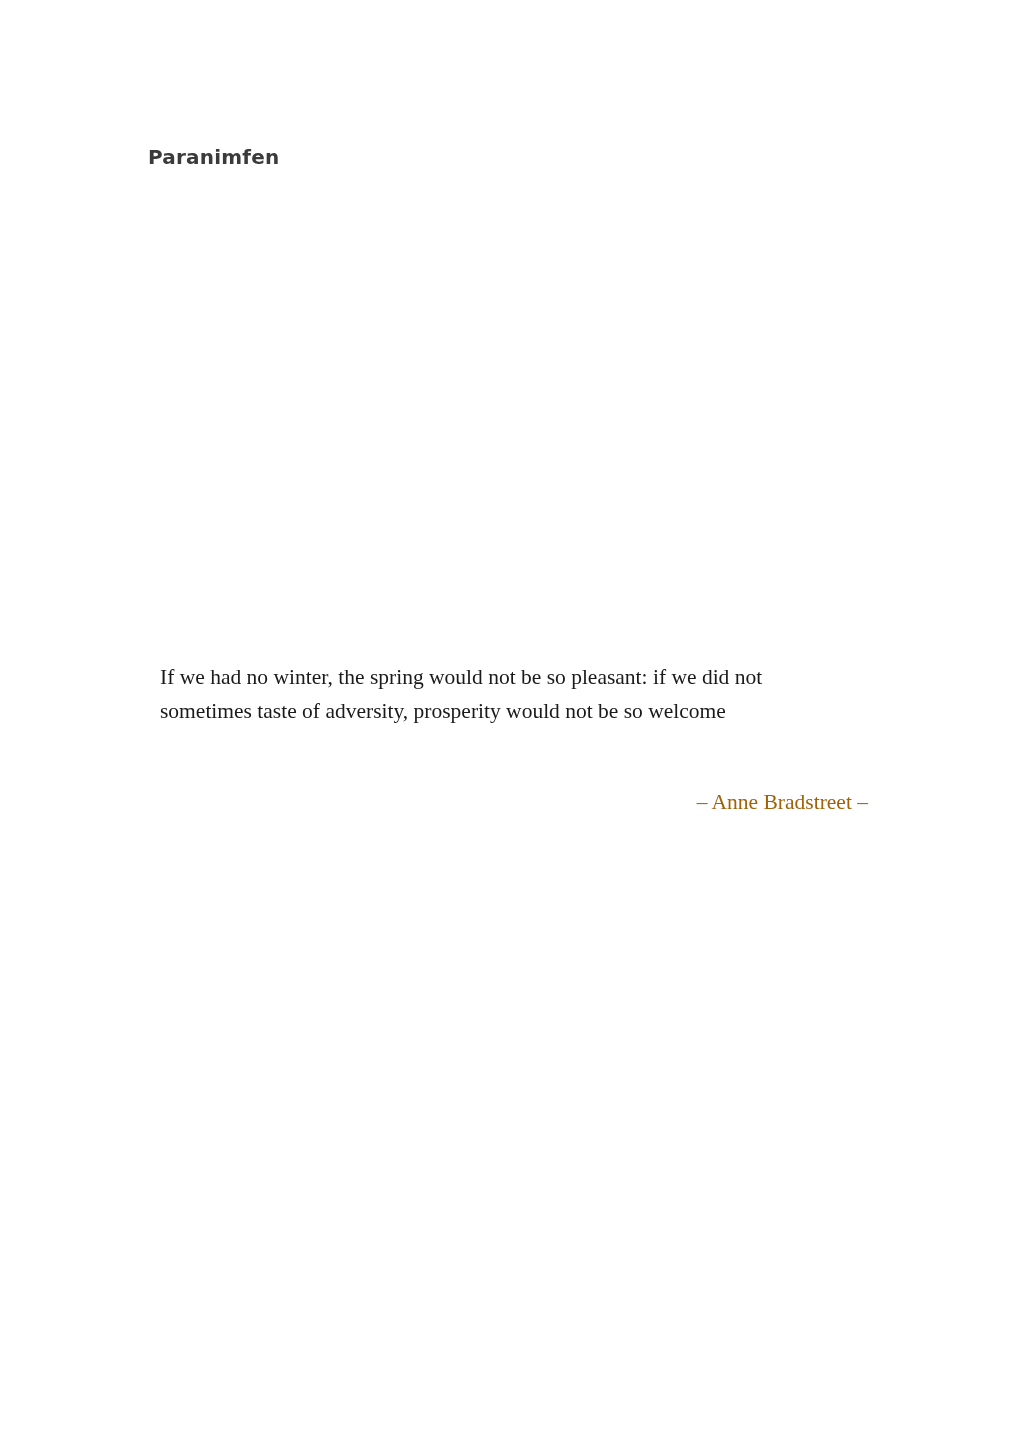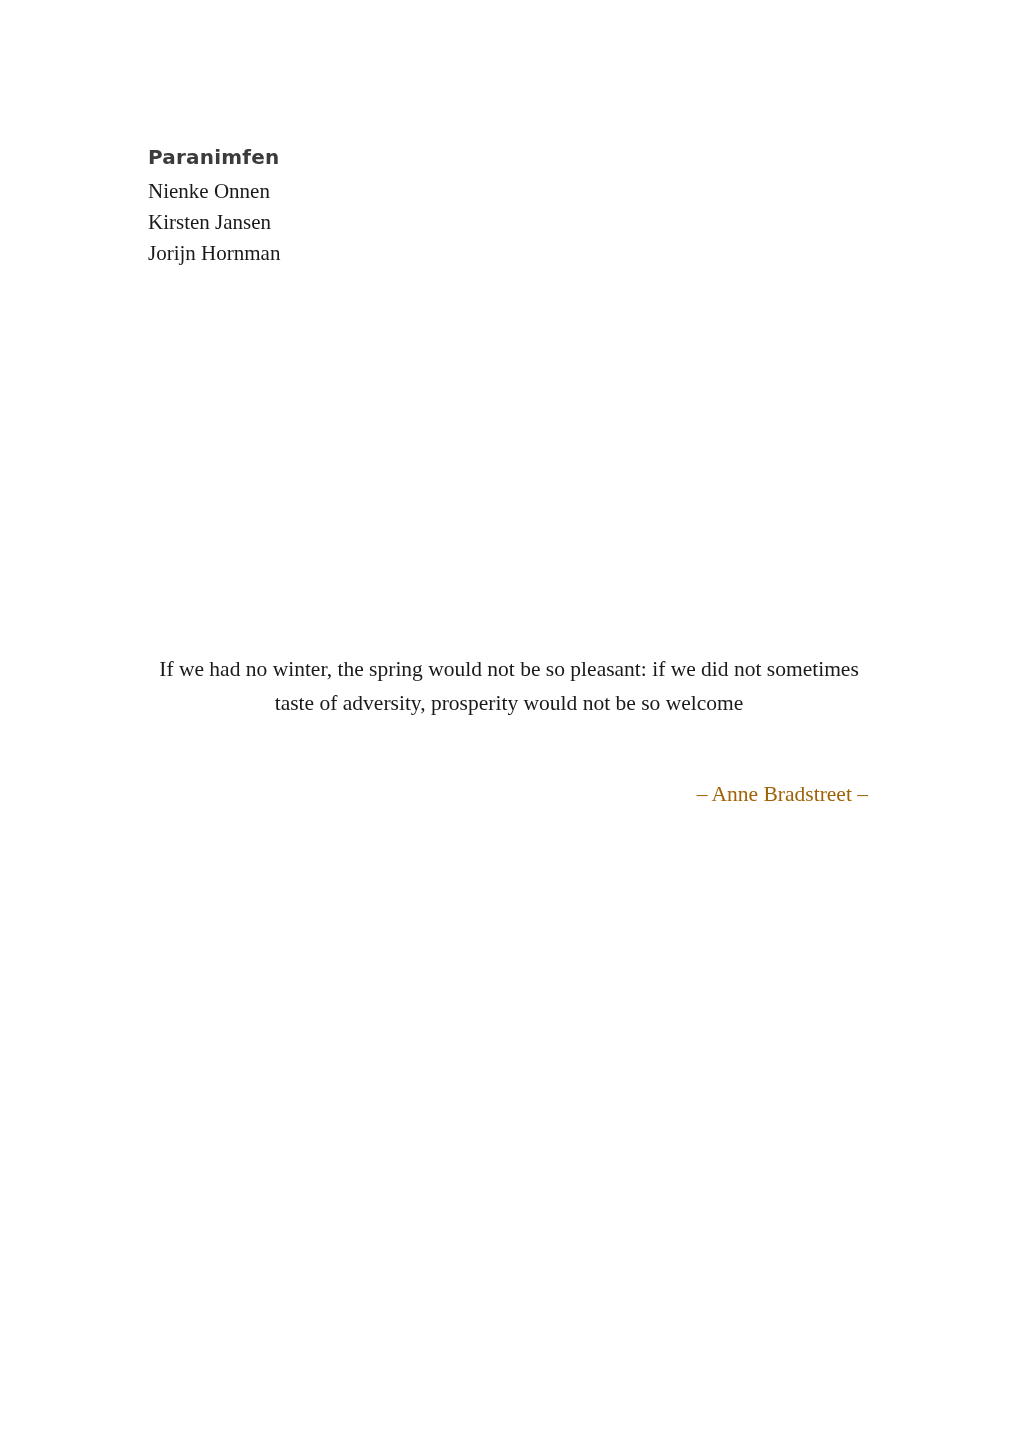--- a/index.html
+++ b/index.html
@@ -50,44 +50,39 @@
     position: absolute;
     left: 148px;
     top: 648px;
     width: 722px;
   }
   .quote-text {
     font-family: "Liberation Serif", serif;
     font-size: 21.5px;
     color: #1a1a1a;
     line-height: 34px;
-    text-align: center;
-    margin: 4px;
+    text-align: left;
+    margin: 12px;
   }
   .quote-attribution {
     font-family: "Liberation Serif", serif;
     font-size: 21.5px;
     color: #a16207;
     text-align: right;
     margin: 62px 0 0 0;
     padding-right: 2px;
   }
 </style>
 </head>
 <body>
 
 <div class="page">
 
   <section class="paranimfen-block">
     <h2 class="paranimfen-heading">Paranimfen</h2>
-    <ul class="paranimfen-list">
-      <li>Nienke Onnen</li>
-      <li>Kirsten Jansen</li>
-      <li>Jorijn Hornman</li>
-    </ul>
   </section>
 
   <section class="quote-block">
     <p class="quote-text">If we had no winter, the spring would not be so pleasant: if we did not sometimes taste of adversity, prosperity would not be so welcome</p>
     <p class="quote-attribution">– Anne Bradstreet –</p>
   </section>
 
 </div>
 
 </body></html>

